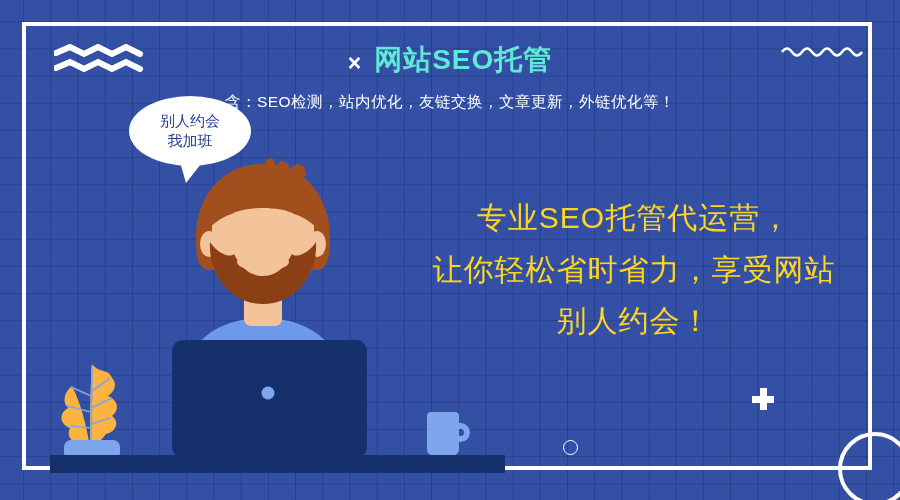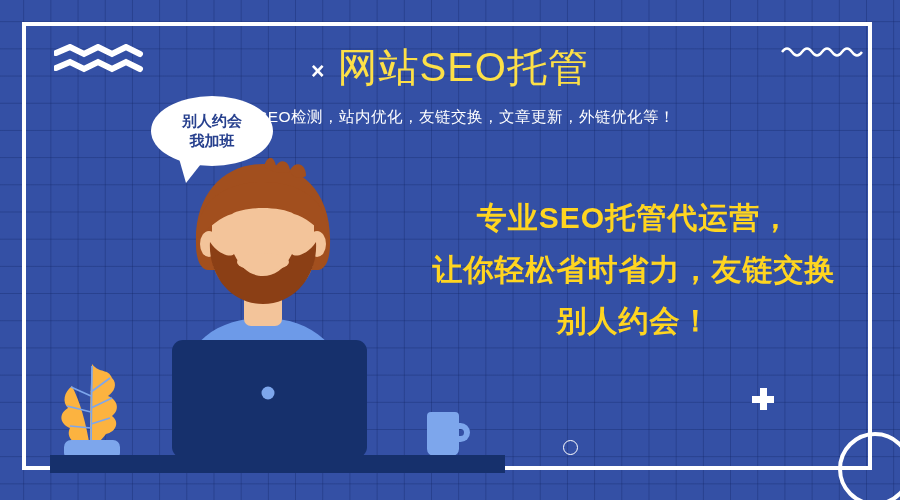--- a/index.html
+++ b/index.html
@@ -79,61 +79,61 @@
     gap:13px;
   }
   #title-x {
     color:#ffffff;
     font-size:23px;
     font-weight:bold;
     line-height:1;
     margin-top:8px;
   }
   #main-title {
-    color:#fde047;
-    font-size:40px;
-    font-weight:normal;
+    color:#5eead4;
+    font-size:28px;
+    font-weight:bold;
     letter-spacing:1px;
     line-height:1.25;
     white-space:nowrap;
   }
   #sub-title {
     color:#ffffff;
     font-size:15.5px;
     letter-spacing:.5px;
     margin-top:15px;
     white-space:nowrap;
   }
 
   
   #slogan {
     position:absolute;
     left:398px; top:192px;
     width:472px;
     text-align:center;
     color:#ffd520;
     font-size:30px;
-    font-weight:bold;
+    font-weight:normal;
     line-height:1.72;
     letter-spacing:1px;
   }
   #slogan div { white-space:nowrap; }
 
   
   #bubble {
     position:absolute;
-    left:151px; top:96px;
+    left:129px; top:96px;
     width:122px; height:70px;
     background:#ffffff;
     border-radius:50%;
     display:flex; flex-direction:column;
     align-items:center; justify-content:center;
     color:#27408e;
     font-size:15px;
-    font-weight:bold;
+    font-weight:normal;
     line-height:1.35;
     z-index:6;
   }
   #bubble-tail {
     position:absolute;
     left:178px; top:155px;
     width:0; height:0;
     border-left:8px solid transparent;
     border-right:22px solid transparent;
     border-top:28px solid #ffffff;
@@ -277,19 +277,19 @@
   <div id="head-block">
     <div id="title-row">
       <span id="title-x">×</span>
       <span id="main-title">网站SEO托管</span>
     </div>
     <div id="sub-title">含：SEO检测，站内优化，友链交换，文章更新，外链优化等！</div>
   </div>
 
   <div id="slogan">
     <div>专业SEO托管代运营，</div>
-    <div>让你轻松省时省力，友链交换</div>
+    <div>让你轻松省时省力，享受网站</div>
     <div>别人约会！</div>
   </div>
 
   <div id="frame"></div>
 
 </div>
 
 </body></html>

